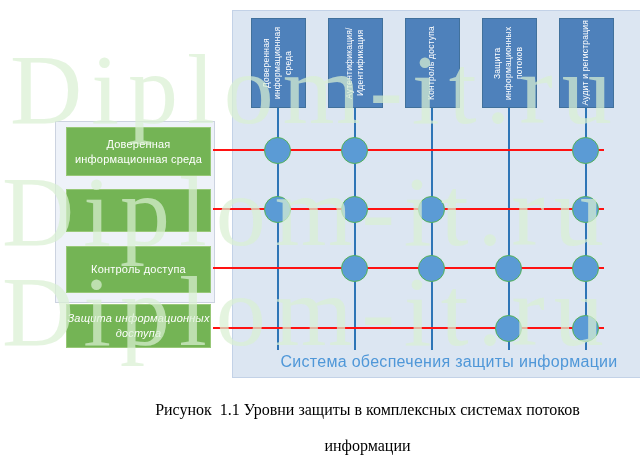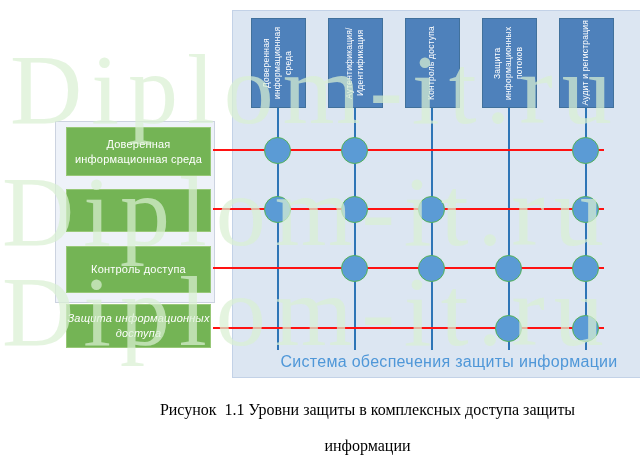--- a/index.html
+++ b/index.html
@@ -100,21 +100,21 @@
       <div class="green-box" style="top: 124px; height: 47px; background: rgb(116, 180, 85); border: 1px solid rgb(152, 200, 120);">
         <div>Контроль доступа</div>
       </div>
       <div class="green-box" style="top: 182px; height: 44px; background: rgb(116, 180, 85); border: 1px solid rgb(152, 200, 120); font-style: italic;">
         <div>Защита информационных</div>
         <div>доступа</div>
       </div>
     </div>
 
   <div class="caption">
-    <div><span class="fig-ref">Рисунок  1.1</span><span> Уровни защиты в комплексных доступа защиты</span></div>
+    <div><span class="fig-ref">Рисунок  1.1</span><span> Уровни защиты в комплексных системах потоков</span></div>
     <div>информации</div>
   </div>
 <div class="red-line" style="left: 213px; width: 391px; top: 149px; background: rgb(255, 18, 18);"></div>
     <div class="red-line" style="left: 213px; width: 391px; top: 208px; background: rgb(255, 18, 18);"></div>
     <div class="red-line" style="left: 213px; width: 391px; top: 267px; background: rgb(255, 18, 18);"></div>
     <div class="red-line" style="left: 213px; width: 391px; top: 327px; background: rgb(255, 18, 18);"></div>
     <div class="dot" style="left: 263.5px; top: 136.5px; background: rgb(91, 155, 213); border: 1.5px solid rgb(84, 178, 88);"></div>
     <div class="dot" style="left: 340.5px; top: 136.5px; background: rgb(91, 155, 213); border: 1.5px solid rgb(84, 178, 88);"></div>
     <div class="dot" style="left: 571.5px; top: 136.5px; background: rgb(91, 155, 213); border: 1.5px solid rgb(84, 178, 88);"></div>
     <div class="dot" style="left: 263.5px; top: 195.5px; background: rgb(91, 155, 213); border: 1.5px solid rgb(84, 178, 88);"></div>

